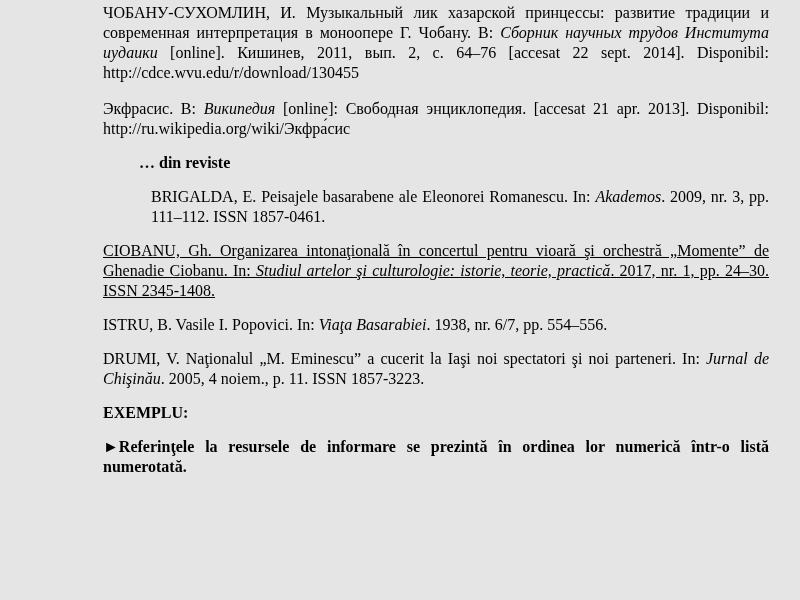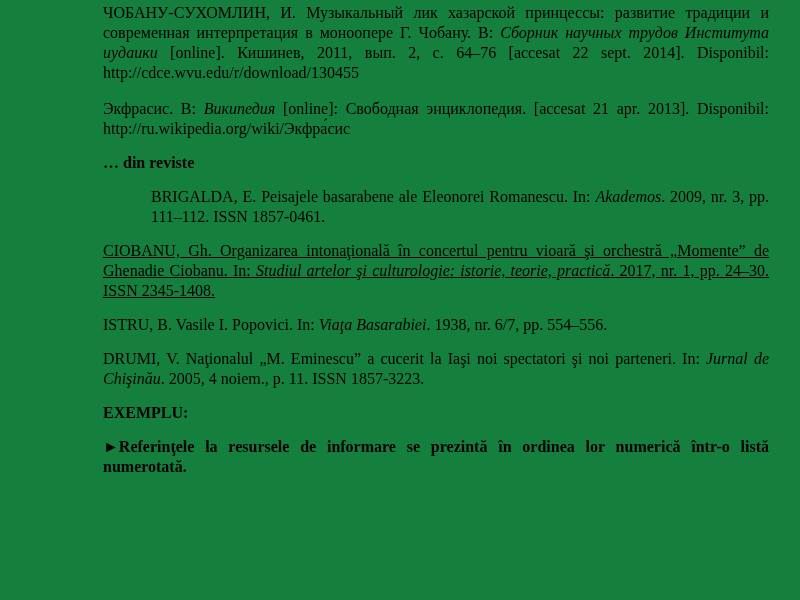--- a/index.html
+++ b/index.html
@@ -11,39 +11,39 @@
   }
   .doc {
     box-sizing: border-box;
     width: 800px;
     height: 600px;
     padding: 3px 31px 0 103px;
     font-family: "Liberation Serif", "DejaVu Serif", serif;
     font-size: 16px;
     line-height: 20px;
     color: #000000;
-    background: #15803d;
+    background: #e5e5e5;
   }
   p.par { margin: 0 0 14px 0; }
   .reference { text-align: justify; }
   .section-heading { font-weight: bold; text-align: left; }
   .note { font-weight: bold; text-align: justify; }
   .example-label { font-weight: bold; text-align: left; margin-bottom: 3px; }
   .centered-heading { font-weight: bold; text-align: center; margin-bottom: 0; }
   .it { font-style: italic; }
   .bd { font-weight: bold; }
 </style>
 </head>
 <body>
 
 <div class="doc">
   <div>
       <p class="par reference" style="text-align: justify;"><span>ЧОБАНУ-СУХОМЛИН, И. Музыкальный лик хазарской принцессы: развитие традиции и современная интерпретация в моноопере Г. Чобану. В: </span><span class="it">Сборник научных трудов Института иудаики</span><span> [online]. Кишинев, 2011, вып. 2, с. 64–76 [accesat 22 sept. 2014]. Disponibil: http://cdce.wvu.edu/r/download/130455</span></p>
       <p class="par reference" style="text-align: justify; margin-top: 16px;"><span>Экфрасис. В: </span><span class="it">Википедия</span><span> [online]: Свободная энциклопедия. [accesat 21 apr. 2013]. Disponibil: http://ru.wikipedia.org/wiki/Экфра́сис</span></p>
-      <p class="par section-heading" style="text-align: left;"><span class="bd">… din reviste</span></p>
+      <p class="par section-heading" style="text-align: left; margin-left: 36px;"><span class="bd">… din reviste</span></p>
       <p class="par reference" style="text-align: justify; margin-left: 48px;"><span>BRIGALDA, E. Peisajele basarabene ale Eleonorei Romanescu. In: </span><span class="it">Akademos</span><span>. 2009, nr. 3, pp. 111–112. ISSN 1857-0461.</span></p>
       <p class="par reference" style="text-align: justify; text-decoration: underline;"><span>CIOBANU, Gh. Organizarea intonaţională în concertul pentru vioară şi orchestră „Momente” de Ghenadie Ciobanu. In: </span><span class="it">Studiul artelor şi culturologie: istorie, teorie, practică</span><span>. 2017, nr. 1, pp. 24–30. ISSN 2345-1408.</span></p>
       <p class="par reference" style="text-align: justify;"><span>ISTRU, B. Vasile I. Popovici. In: </span><span class="it">Viaţa Basarabiei</span><span>. 1938, nr. 6/7, pp. 554–556.</span></p>
       <p class="par reference" style="text-align: justify;"><span>DRUMI, V. Naţionalul „M. Eminescu” a cucerit la Iaşi noi spectatori şi noi parteneri. In: </span><span class="it">Jurnal de Chişinău</span><span>. 2005, 4 noiem., p. 11. ISSN 1857-3223.</span></p>
       <p class="par example-label" style="text-align: left;"><span class="bd">EXEMPLU:</span></p>
       <p class="par note" style="text-align: justify;"><span class="bd">►</span><span class="bd">Referinţele la resursele de informare se prezintă în ordinea lor numerică într-o listă numerotată.</span></p>
     </div>
 </div>
 
 </body></html>

